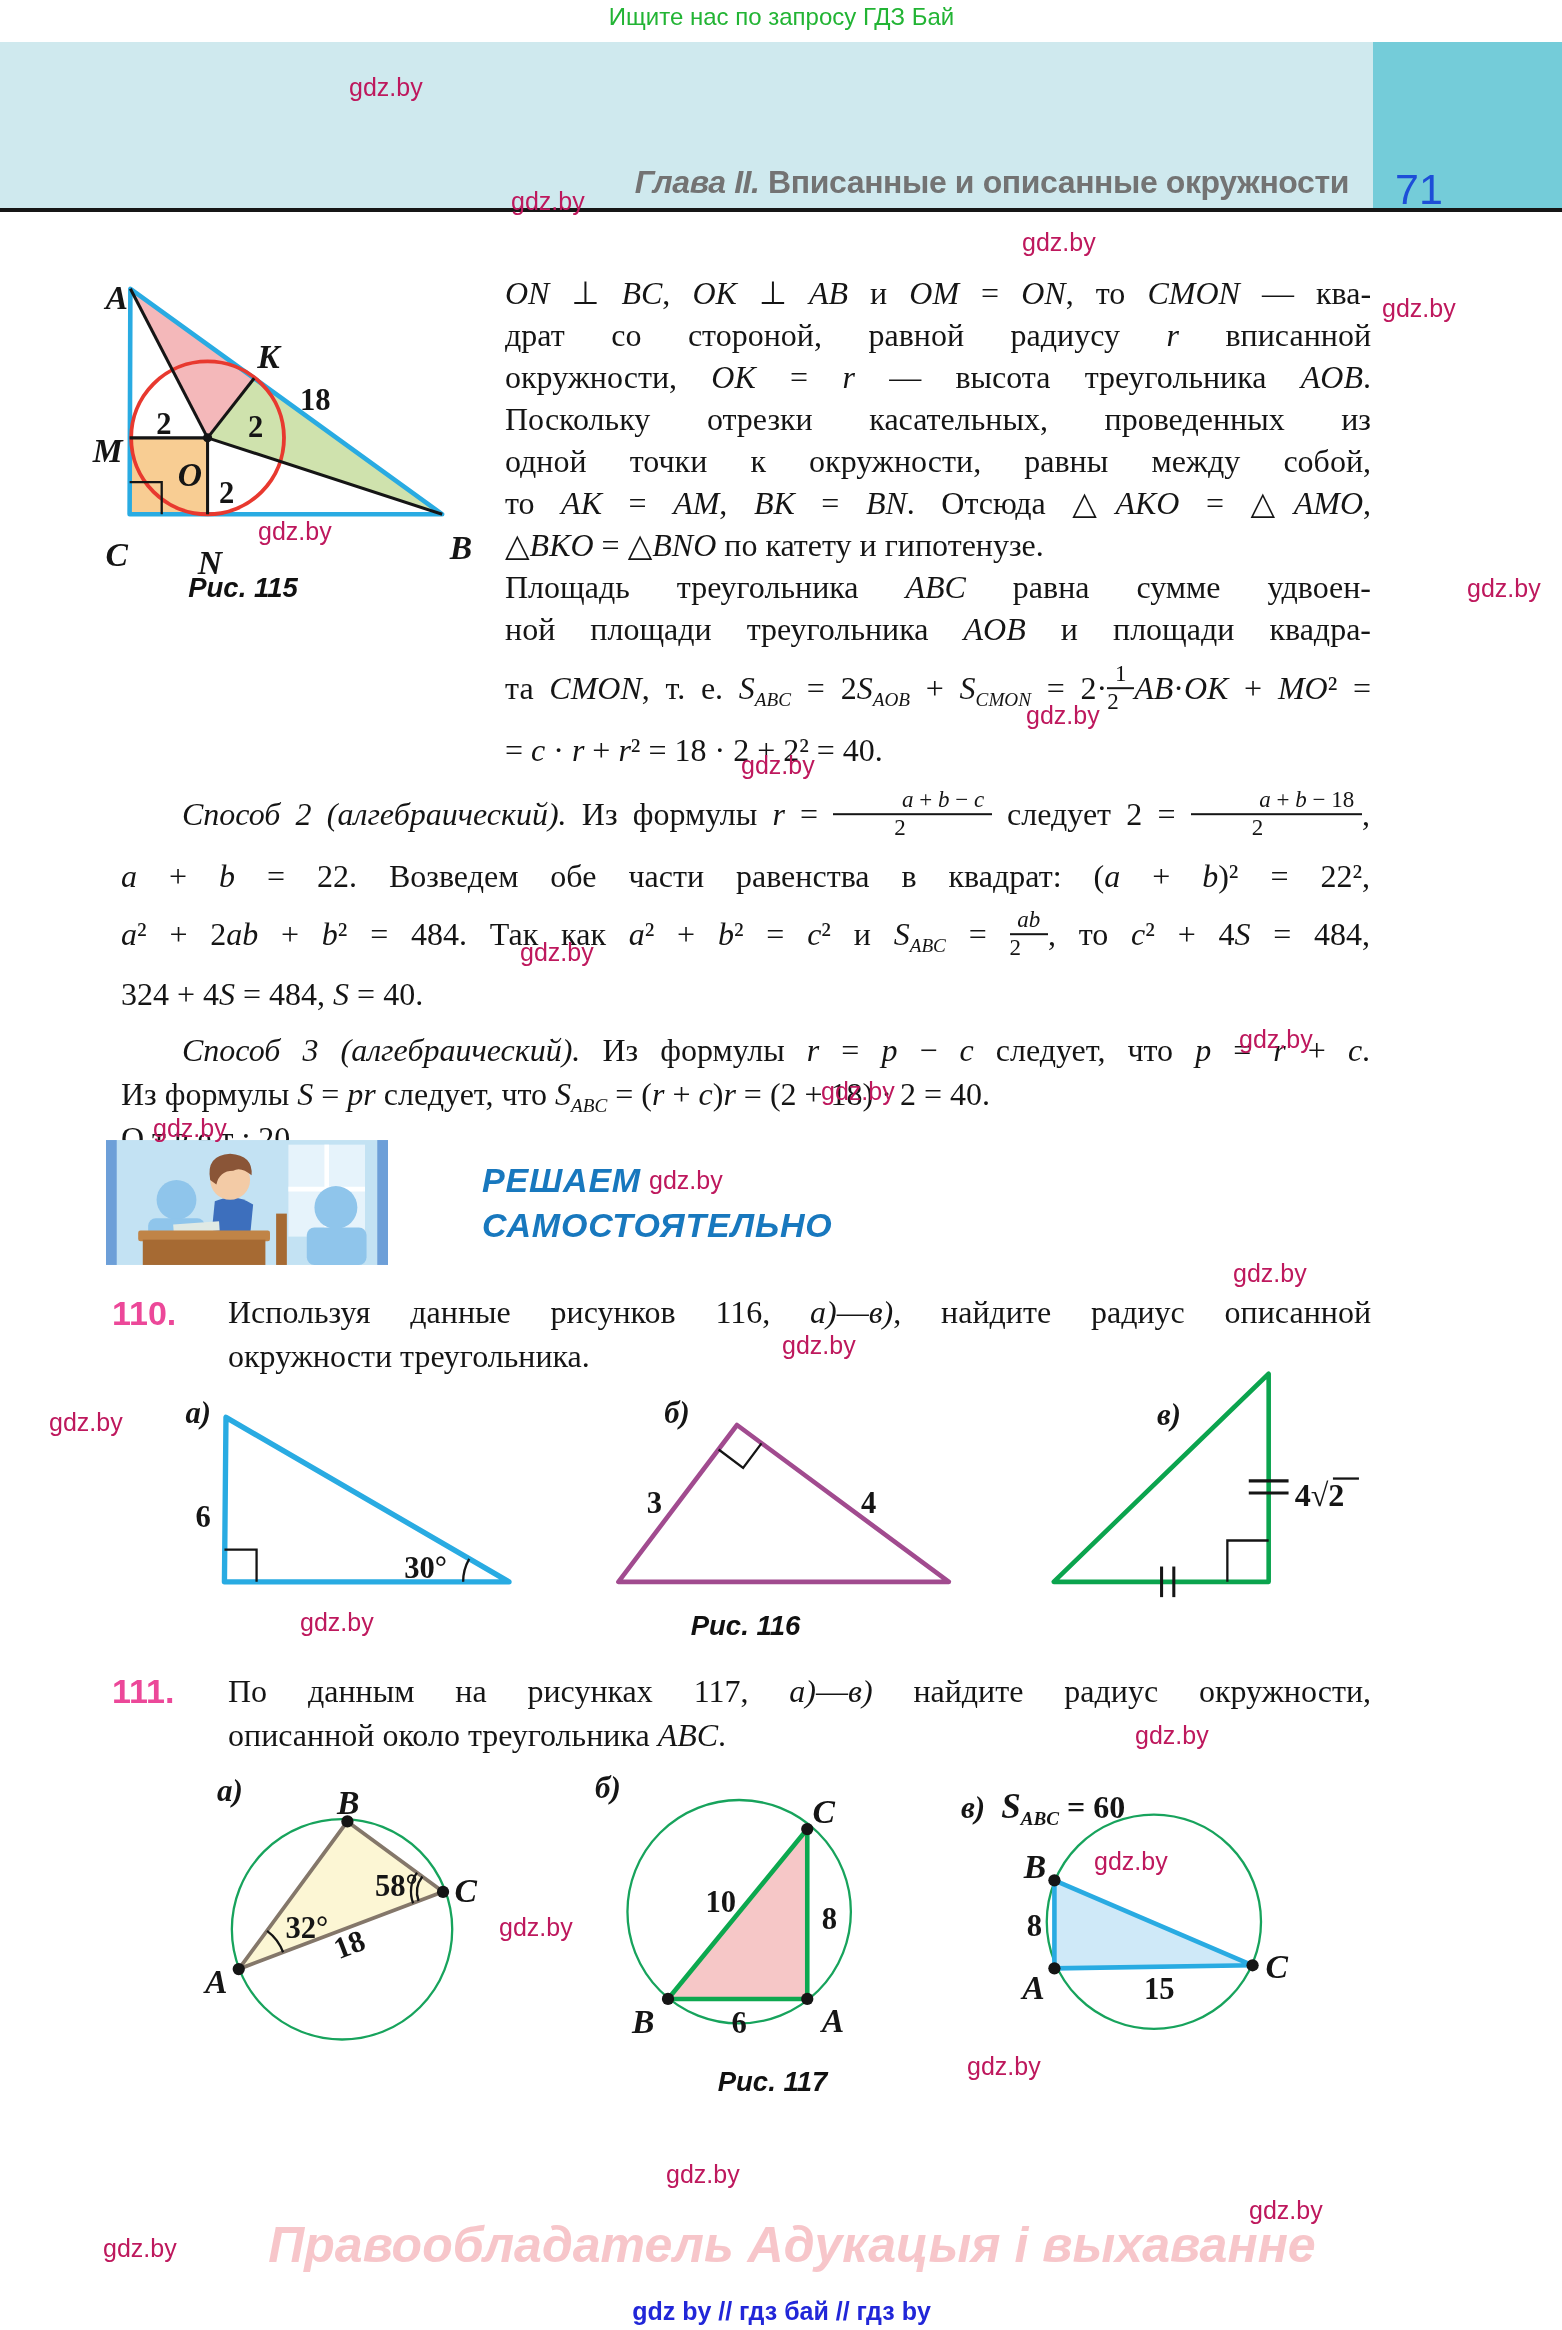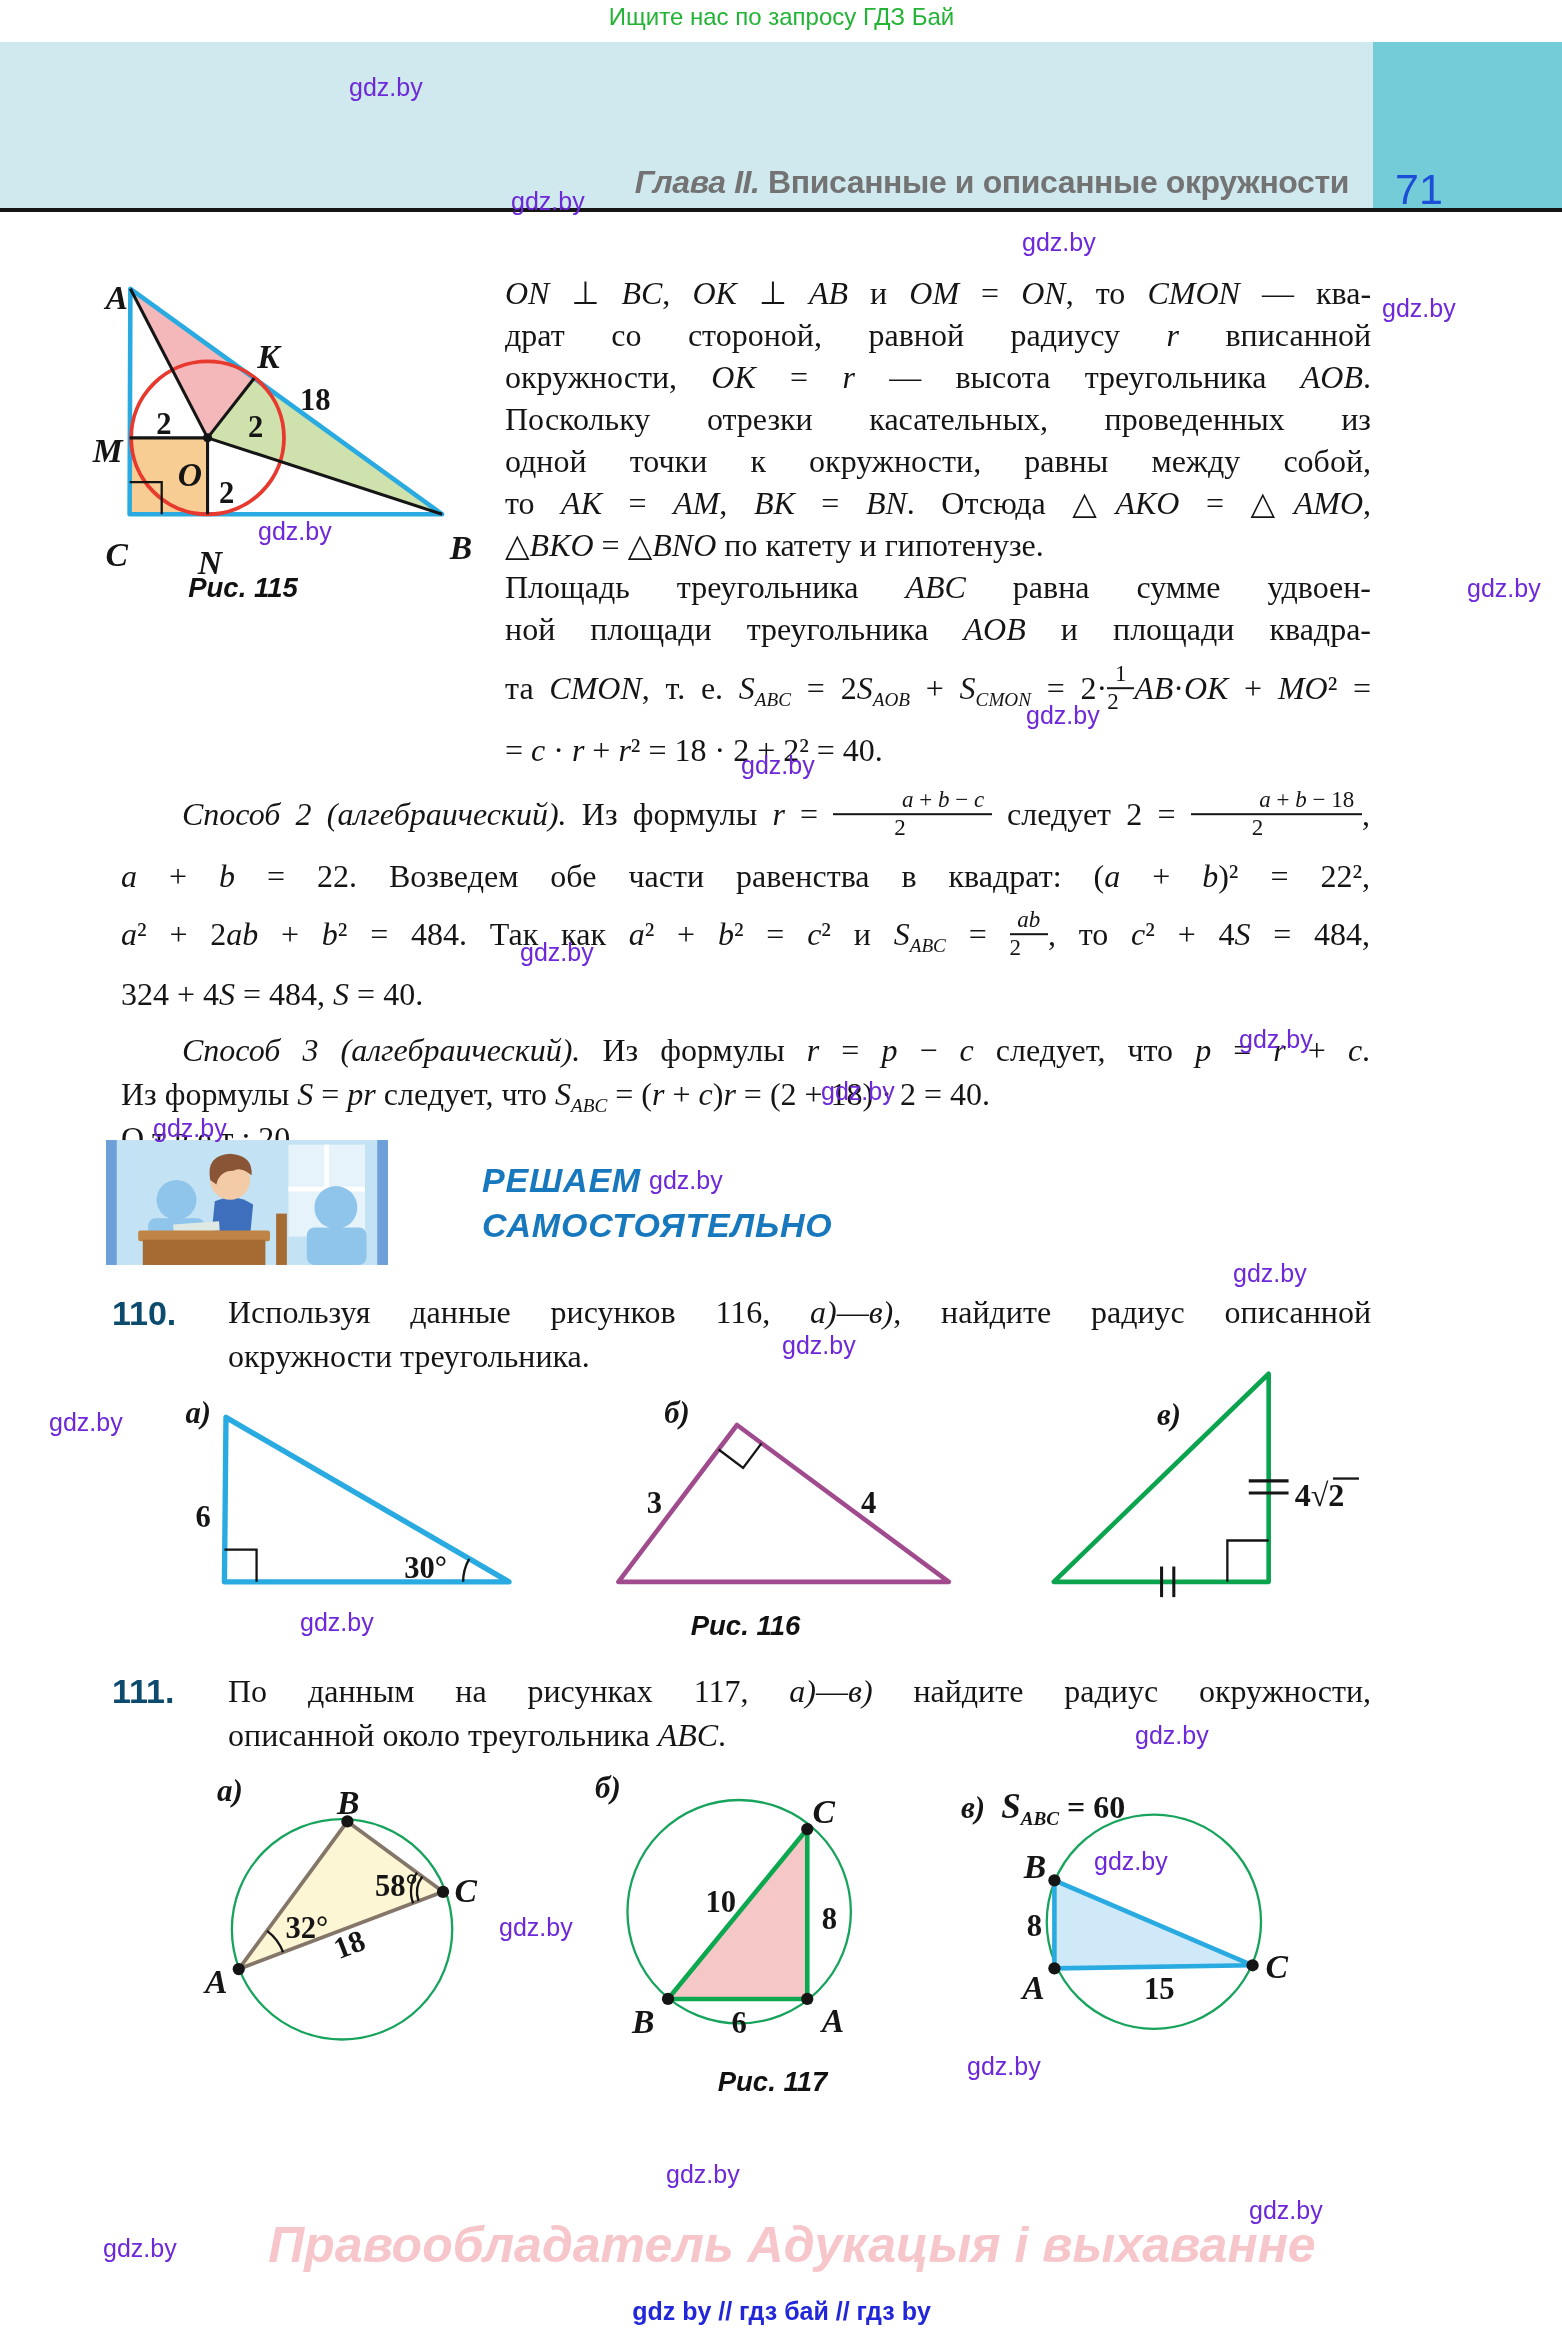--- a/index.html
+++ b/index.html
@@ -16,37 +16,37 @@
   .hdr-box{position:absolute;left:1373px;top:42px;width:190px;height:166px;background:#74ccd9;}
   .hdr-rule{position:absolute;left:0;top:208px;width:1563px;height:3.8px;background:#161616;}
   .hdr-title{position:absolute;right:214px;top:164px;font-family:"Liberation Sans",sans-serif;
              font-size:32px;font-weight:600;color:#737373;white-space:nowrap;letter-spacing:-0.4px;}
   .hdr-title .chap{font-style:italic;}
   .hdr-num{position:absolute;left:1395px;top:165px;font-family:"Liberation Sans",sans-serif;
            font-size:43px;font-weight:500;color:#1d4ed8;}
 
   
   .wm{position:absolute;font-family:"Liberation Sans",sans-serif;font-size:25px;
-      color:#6d28d9;white-space:nowrap;}
+      color:#be185d;white-space:nowrap;}
 
   
   .txtblock{position:absolute;font-size:32px;}
   .ln{white-space:normal;}
   .ln.just{text-align:justify;text-align-last:justify;}
   .ln i{font-style:italic;}
   sub{font-size:60%;line-height:0;}
   .frac{display:inline-block;vertical-align:middle;text-align:center;
         font-size:23px;line-height:1.1;transform:translateY(-3.8px);}
   .frac .fn{display:block;border-bottom:2.3px solid #151515;padding:0 7.7px 0.8px;}
   .frac .fd{display:block;padding-top:0.8px;}
 
   .caption{position:absolute;font-family:"Liberation Sans",sans-serif;font-style:italic;
            font-weight:600;font-size:27.5px;text-align:center;color:#111;}
   .pnum{position:absolute;font-family:"Liberation Sans",sans-serif;font-weight:700;
-        font-size:34px;color:#0c4a6e;}
+        font-size:34px;color:#ec4899;}
   .banner-t{position:absolute;font-family:"Liberation Sans",sans-serif;font-weight:700;
             font-size:34px;color:#1878be;letter-spacing:0.8px;white-space:nowrap;font-style:italic;}
   .figletter{position:absolute;font-family:"Liberation Serif",serif;font-style:italic;
              font-weight:700;font-size:31px;color:#151515;white-space:nowrap;}
   .varea{position:absolute;font-size:32px;font-weight:700;white-space:nowrap;}
   .varea i{font-style:italic;}
 
   
   .foot-pink{position:absolute;left:0;top:2216px;width:1584px;text-align:center;
              font-family:"Liberation Sans",sans-serif;font-style:italic;font-weight:700;

